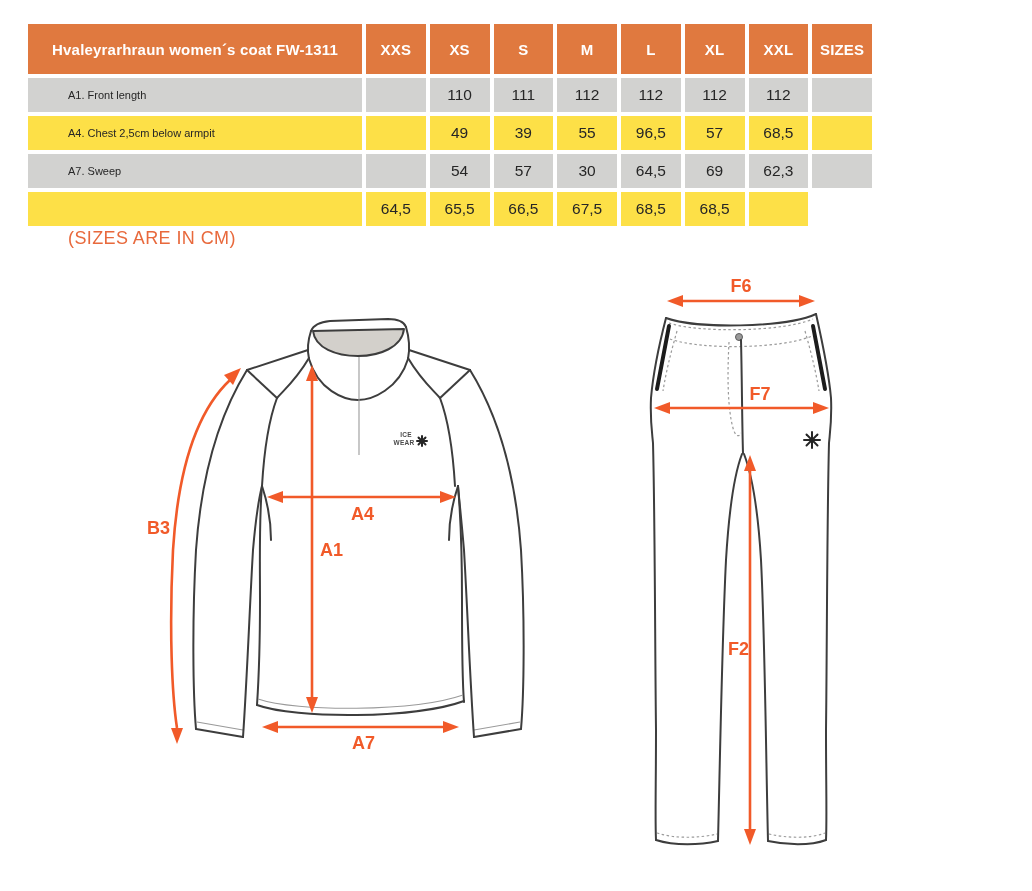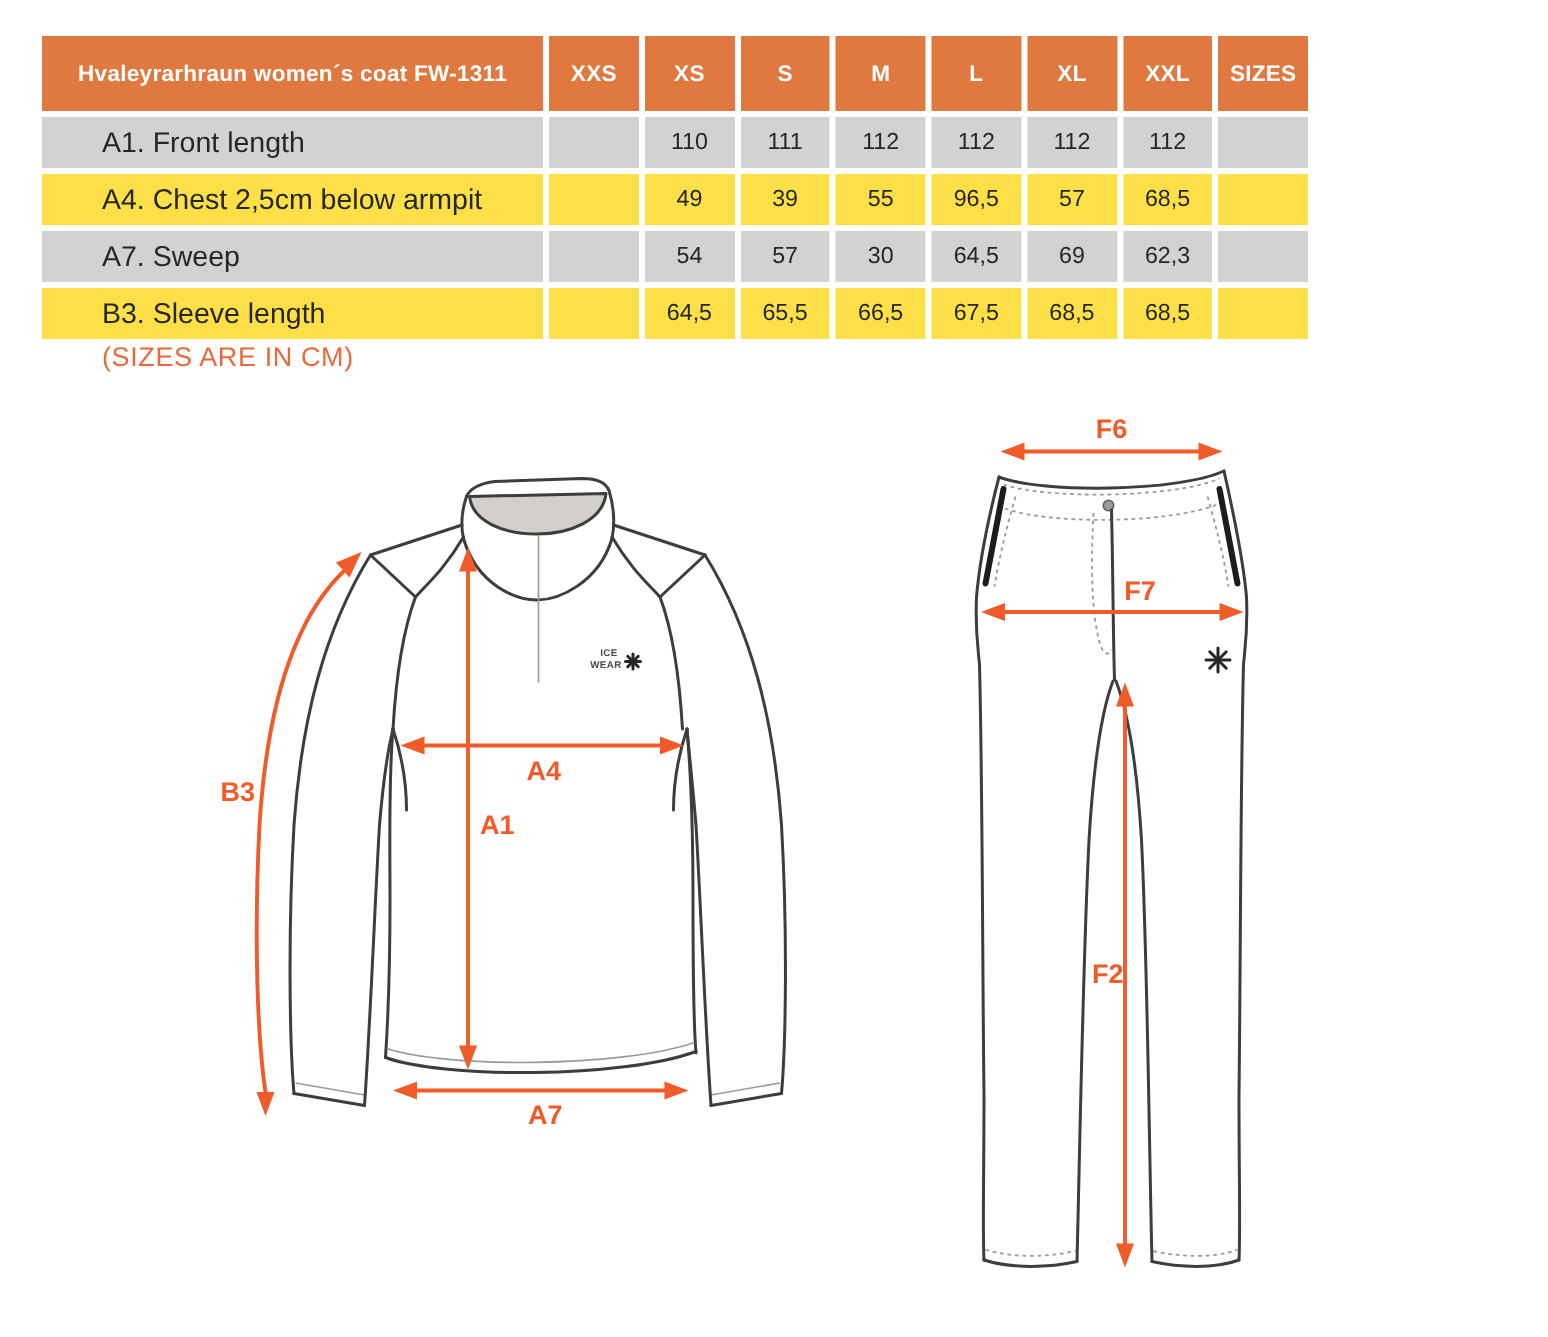--- a/index.html
+++ b/index.html
@@ -24,21 +24,21 @@
   }
   .cell.head {
     height: 50px;
     background: #E0793F;
     color: #ffffff;
     font-weight: 700;
     letter-spacing: .2px;
   }
   .cell.title { justify-content: center; font-size: 15px; }
   .cell.data { height: 34px; font-size: 15.5px; }
-  .cell.label { justify-content: flex-start; padding-left: 40px; font-size: 19px; }
+  .cell.label { justify-content: flex-start; padding-left: 40px; font-size: 11px; }
   .row-dark  { background: #D2D2D0; }
   .row-light { background: #fde047; }
 
   .sizes-note {
     position: absolute; left: 68px; top: 228px;
     color: #E8693C; font-size: 18px; font-weight: 500;
     letter-spacing: .4px;
   }
 
   
@@ -91,21 +91,20 @@
   <div class="cell data label row-dark">A7. Sweep</div>
   <div class="cell data row-dark"></div>
   <div class="cell data row-dark">54</div>
   <div class="cell data row-dark">57</div>
   <div class="cell data row-dark">30</div>
   <div class="cell data row-dark">64,5</div>
   <div class="cell data row-dark">69</div>
   <div class="cell data row-dark">62,3</div>
   <div class="cell data row-dark"></div>
 
-  <div class="cell data label row-light">B3. Sleeve length</div>
   <div class="cell data row-light"></div>
   <div class="cell data row-light">64,5</div>
   <div class="cell data row-light">65,5</div>
   <div class="cell data row-light">66,5</div>
   <div class="cell data row-light">67,5</div>
   <div class="cell data row-light">68,5</div>
   <div class="cell data row-light">68,5</div>
   <div class="cell data row-light"></div>
 </div>
 

